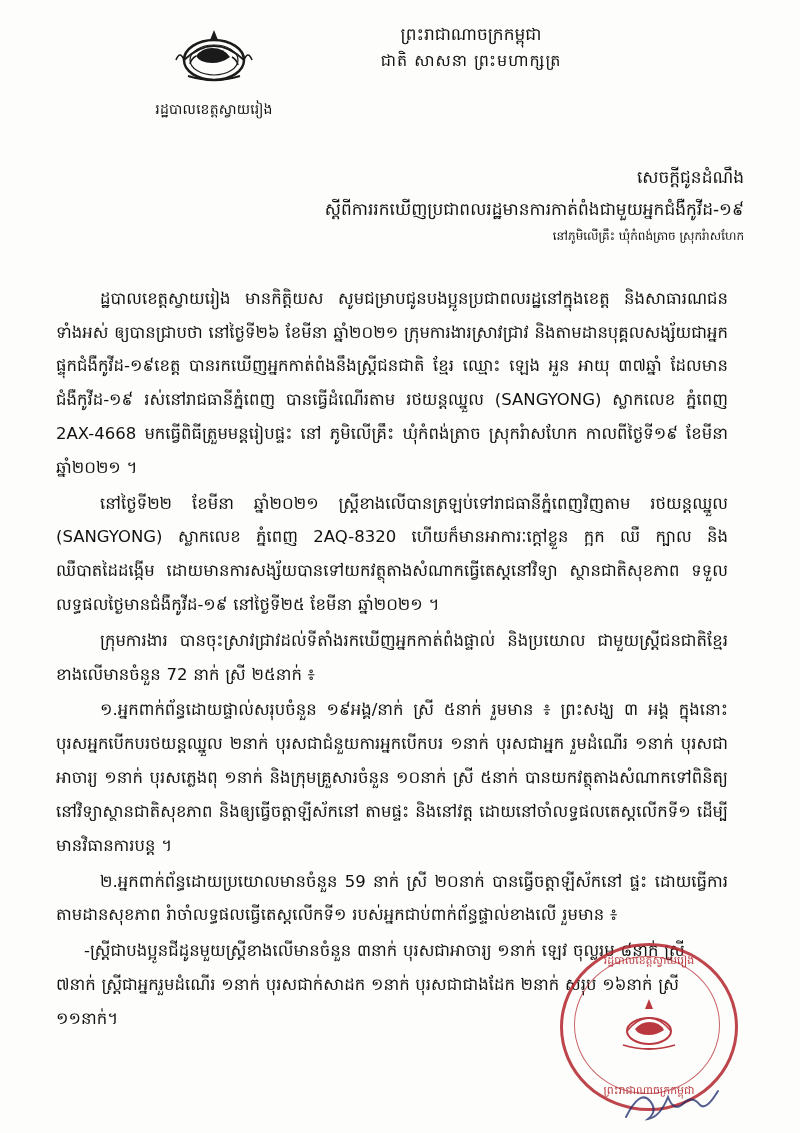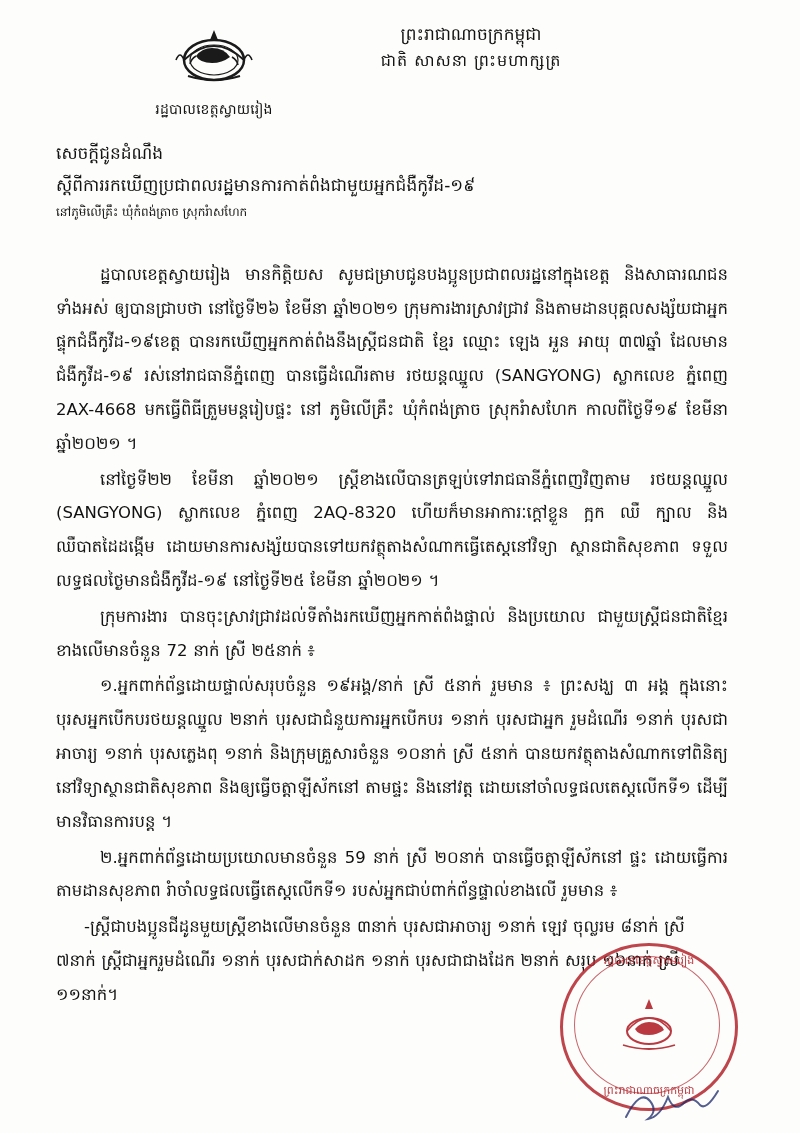--- a/index.html
+++ b/index.html
@@ -54,21 +54,22 @@
     left: 250px;
     top: 4px;
     width: 330px;
     text-align: center;
   }
   .kingdom .l1 { font-size: 17px; line-height: 1.5; }
   .kingdom .l2 { font-size: 16px; line-height: 1.6; letter-spacing: 1px; }
 
   
   .title-block {
-    text-align: left;
+    margin-top: 24px;
+    text-align: right;
   }
   .title-block .t1 {
     font-size: 17px;
     line-height: 1.8;
   }
   .title-block .t2 {
     font-size: 17px;
     line-height: 1.9;
   }
   .title-block .t3 {

